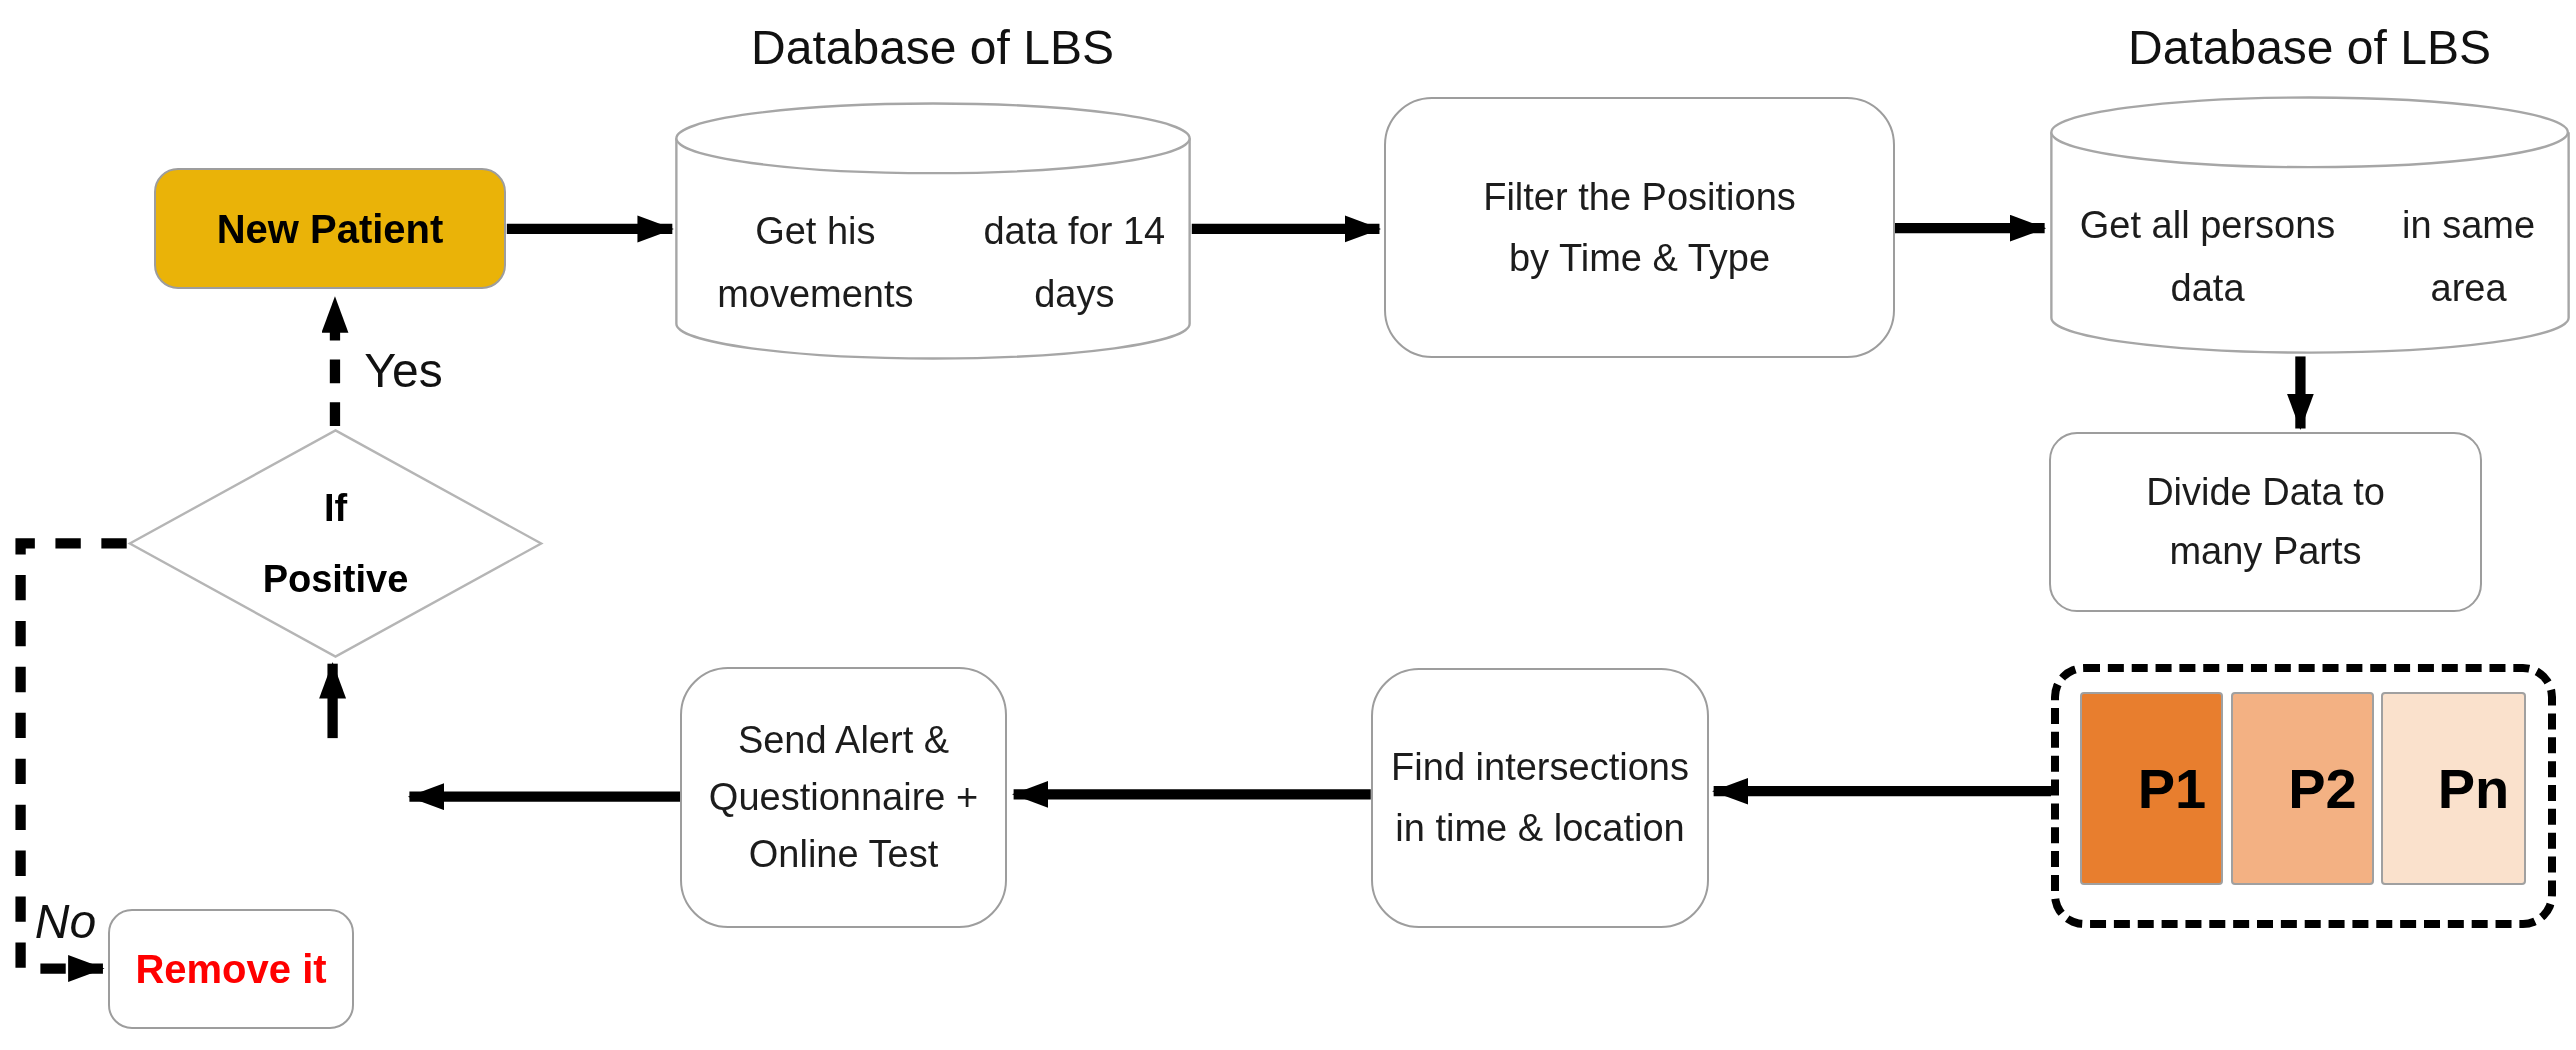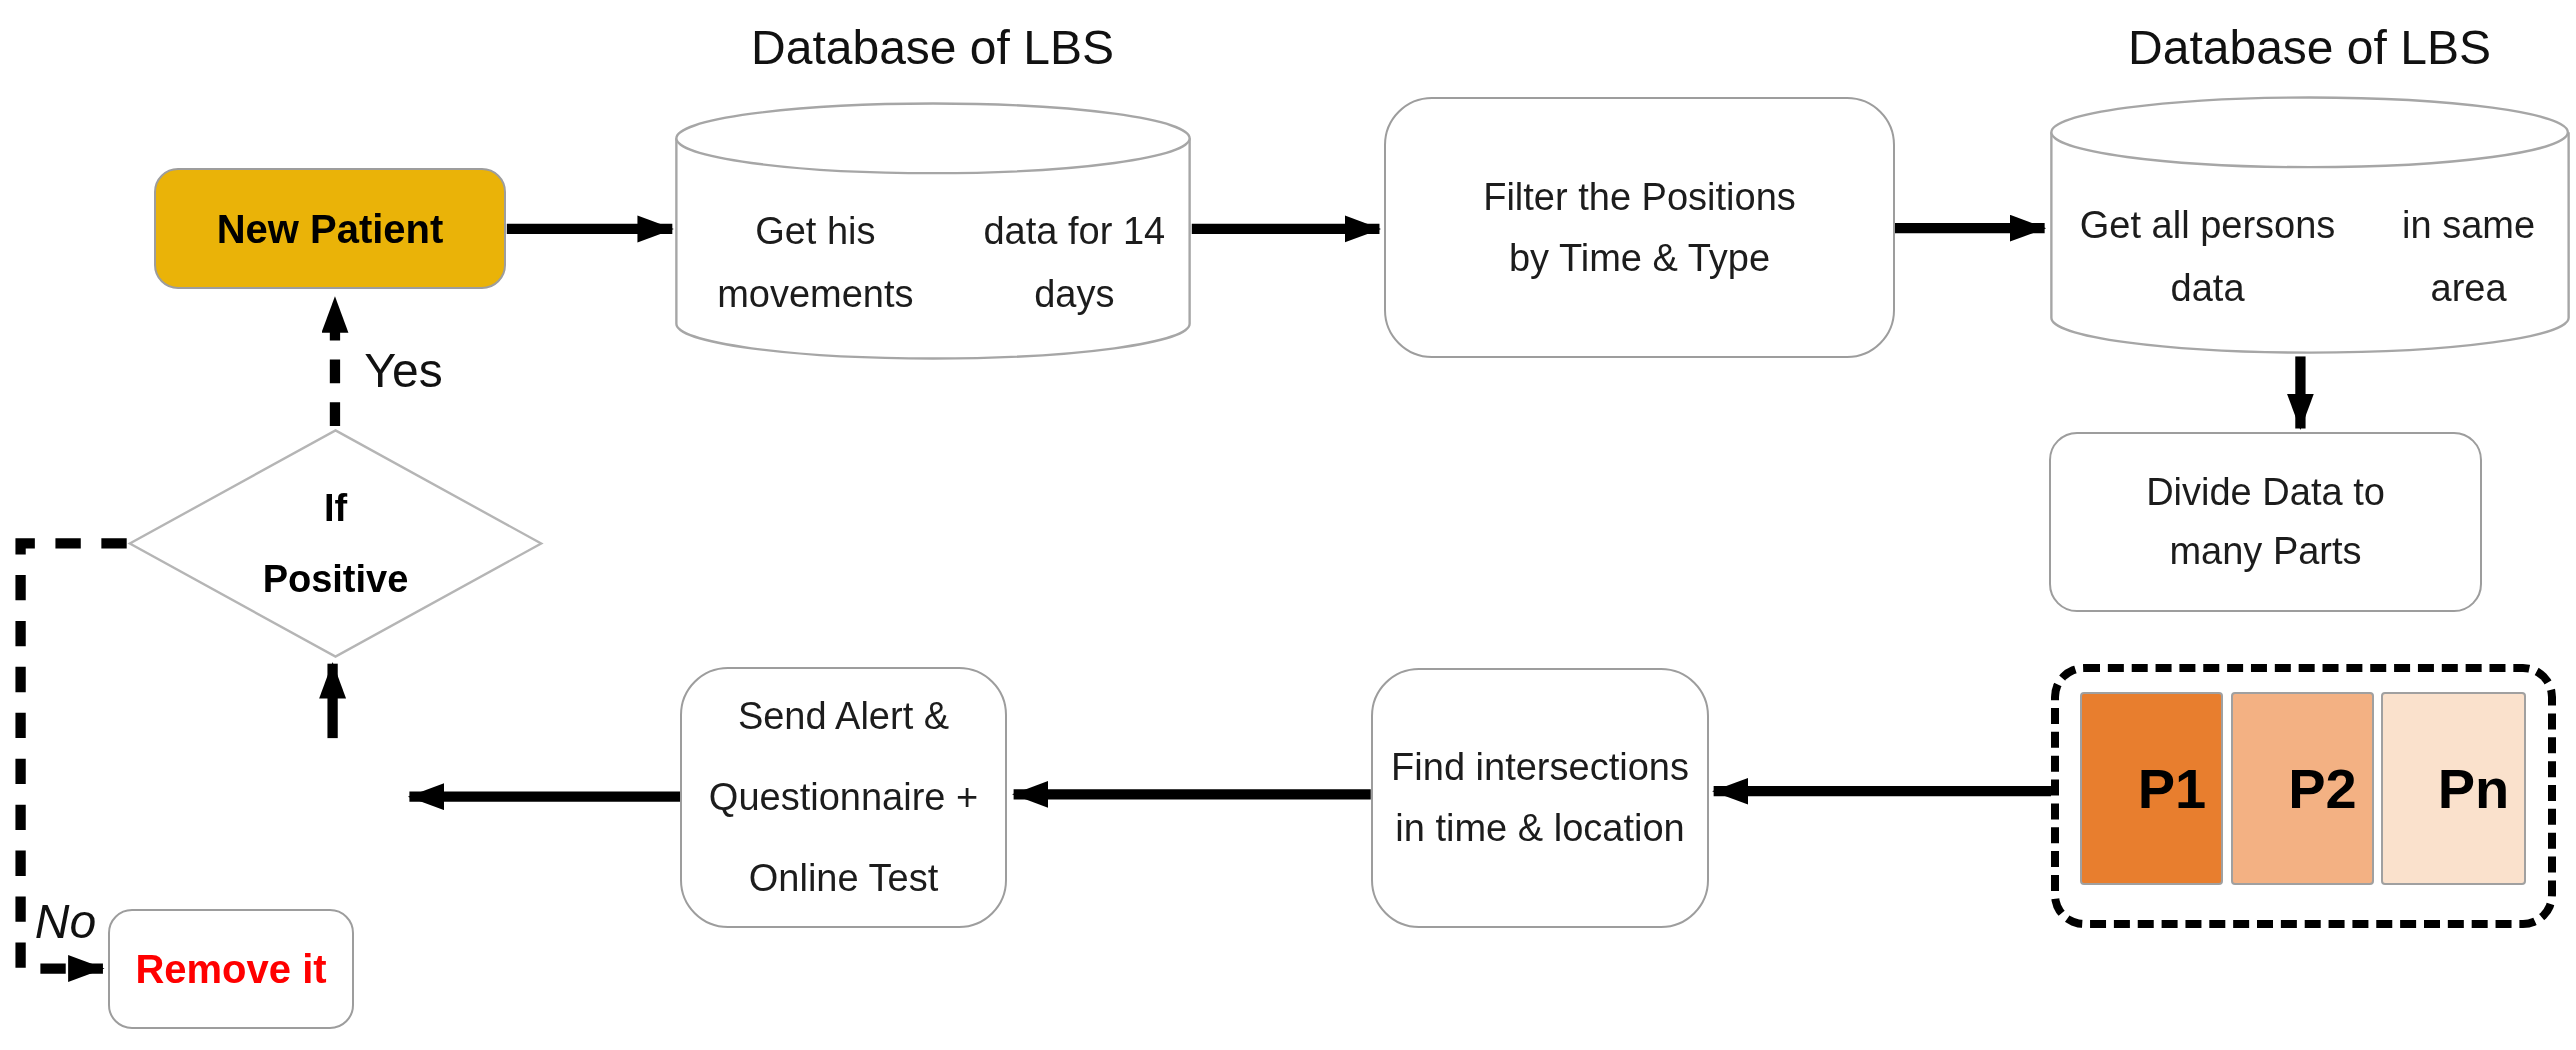--- a/index.html
+++ b/index.html
@@ -123,21 +123,21 @@
     <div class="pbox" style="left: 322px; top: 20px; width: 145px; height: 193px; background-color: rgb(250, 225, 204);">
       <span>Pn</span>
     </div>
   </div>
 
   <div class="node r-lg" style="left:1371px;top:668px;width:338px;height:260px;">
     <span class="line">Find intersections</span>
     <span class="line">in time &amp; location</span>
   </div>
 
-  <div class="node r-lg" style="left:680px;top:667px;width:327px;height:261px;line-height:1.5;gap:24px;">
+  <div class="node r-lg" style="left:680px;top:667px;width:327px;height:261px;line-height:1.5;">
     <span class="line">Send Alert &amp;</span>
     <span class="line">Questionnaire +</span>
     <span class="line">Online Test</span>
   </div>
 
 
   <div class="node r-sm bold" style="left: 108px; top: 909px; width: 246px; height: 120px; font-size: 40px; color: rgb(255, 0, 0);">
     <span class="line">Remove it</span>
   </div>
 

